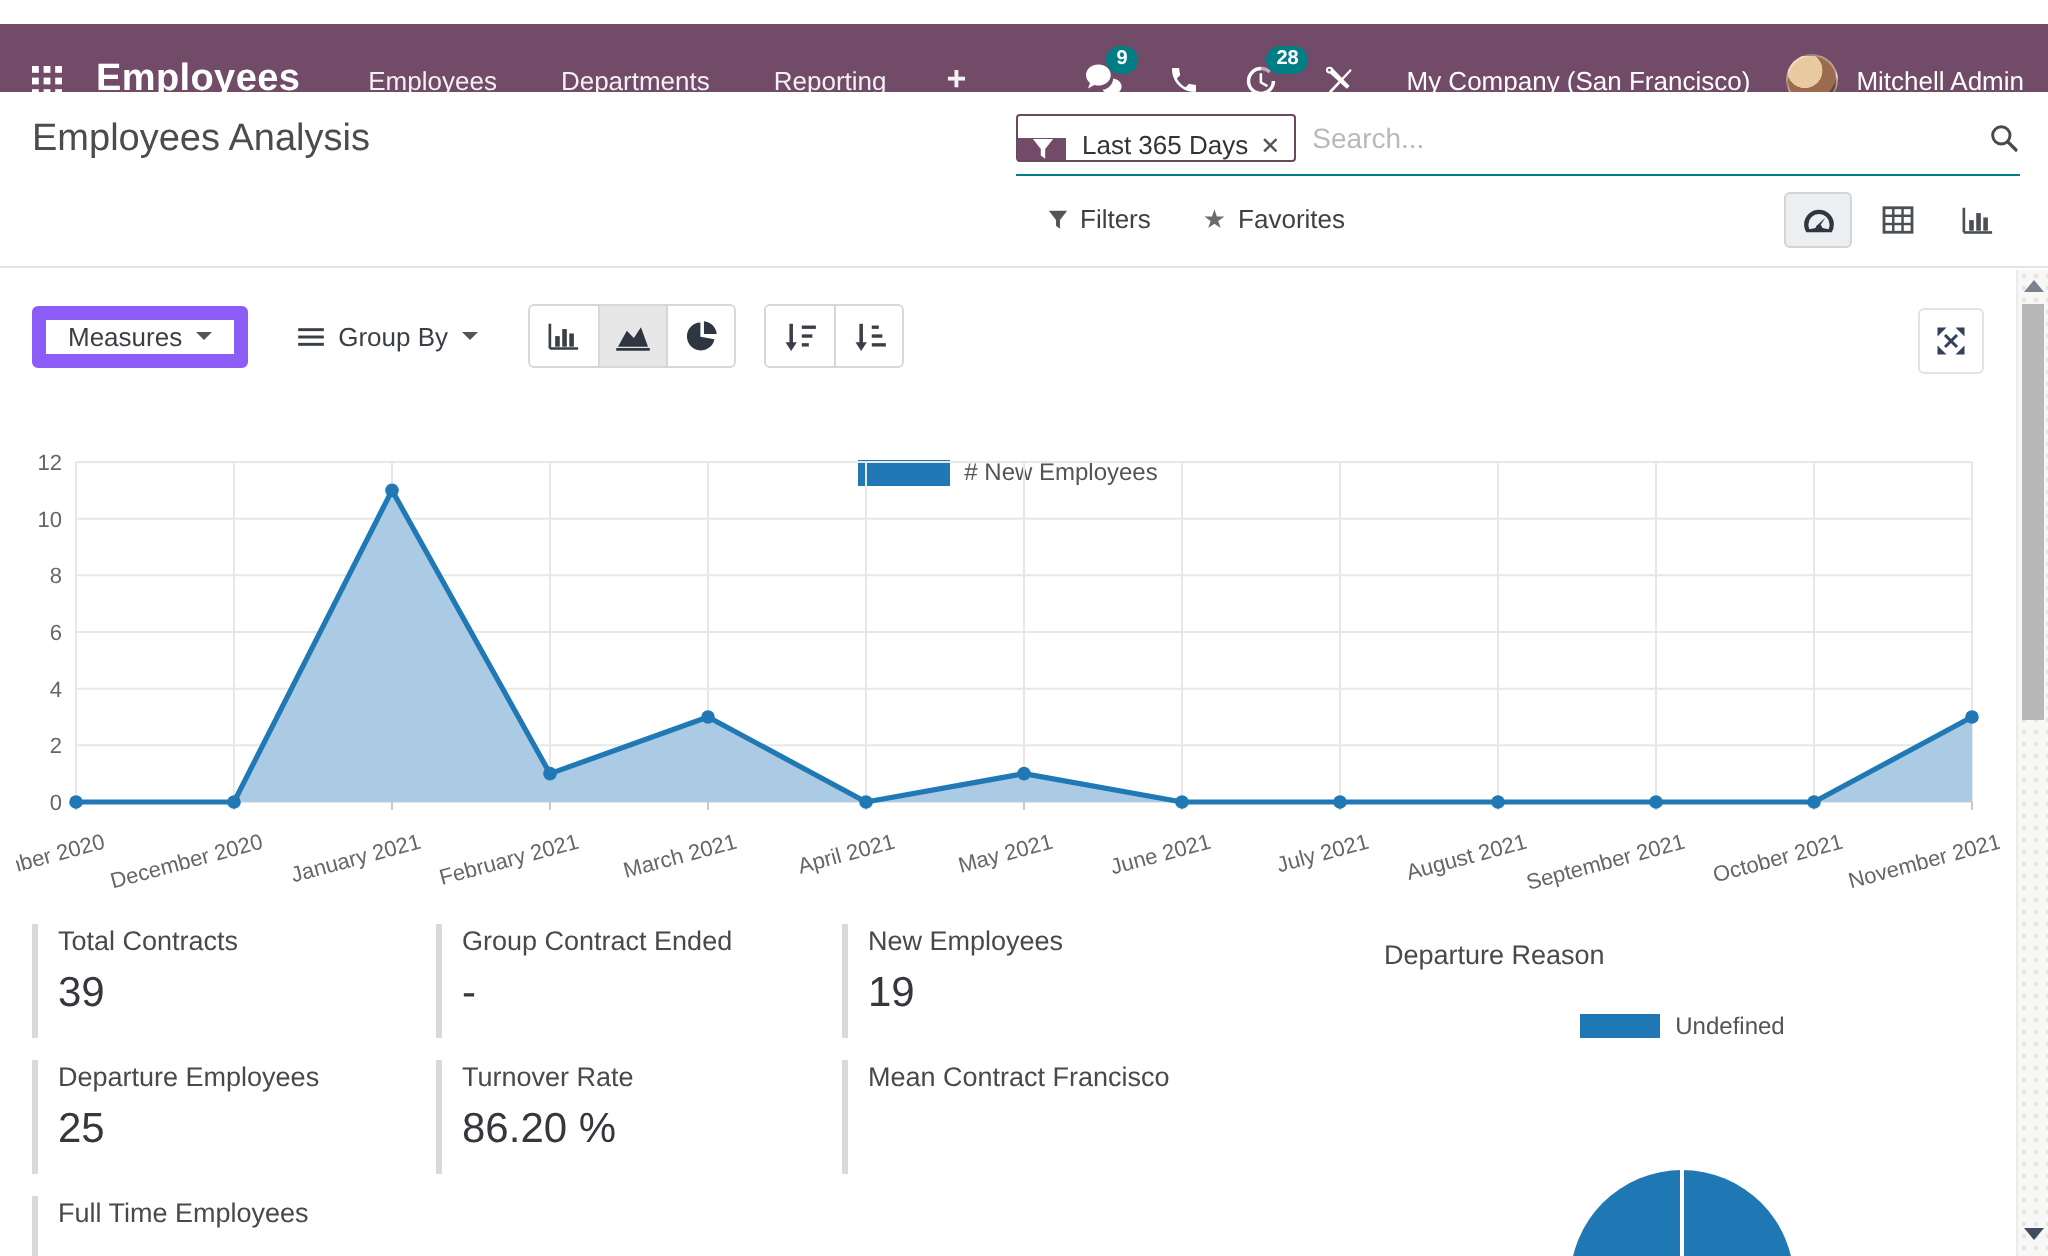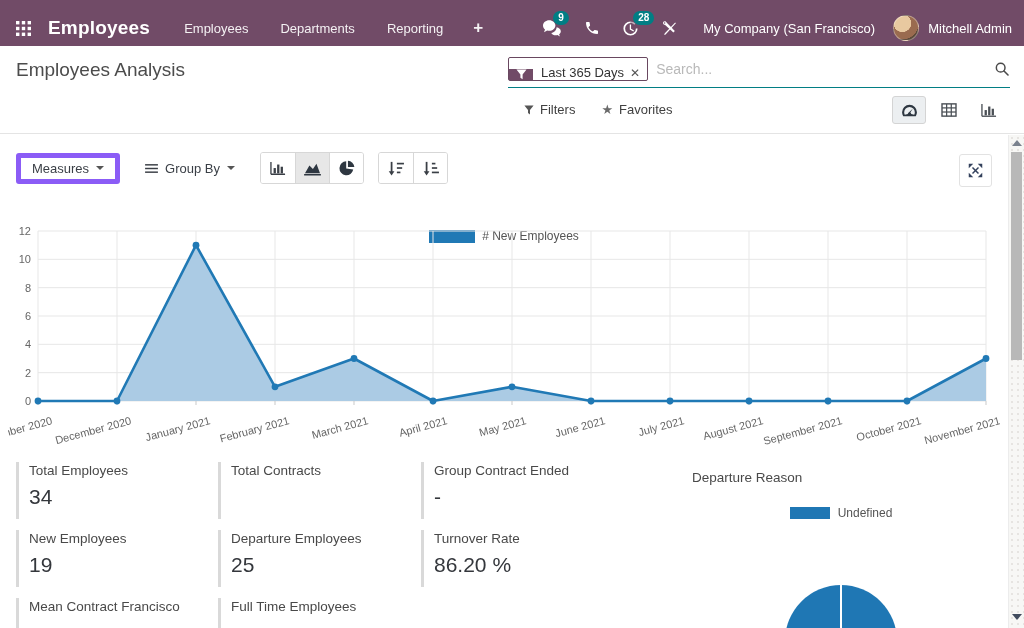--- a/index.html
+++ b/index.html
@@ -1,21 +1,21 @@
 <!DOCTYPE html>
 <html><head>
 <meta charset="utf-8">
 <style>
   * { margin:0; padding:0; box-sizing:border-box; }
   html,body { width:1024px; height:628px; overflow:hidden; background:#fff;
     font-family:"Liberation Sans", sans-serif; }
   .page { position:relative; width:1024px; height:628px; background:#fff; }
 
   
-  .navbar { position:absolute; top:0; left:0; right:0; height:56px;
+  .navbar { position:absolute; top:12px; left:0; right:0; height:56px;
     background:#714B67; display:flex; align-items:center; color:#fff; }
   .nav-left { display:flex; align-items:center; }
   .apps-btn { width:46px; height:46px; display:flex; align-items:center; justify-content:center; cursor:pointer; }
   .brand { font-size:19px; font-weight:bold; padding:0 18px 0 2px; letter-spacing:.2px; }
   .nav-item { font-size:13px; color:rgba(255,255,255,.92); padding:0 16px; height:46px;
     display:flex; align-items:center; cursor:pointer; }
   .nav-plus { font-size:17px; font-weight:bold; padding:0 14px; }
   .nav-right { margin-left:auto; display:flex; align-items:center; height:46px; padding-right:12px; }
   .systray-icon { position:relative; padding:0 11px; height:46px; display:flex; align-items:center; cursor:pointer; }
   .badge { position:absolute; top:6px; left:22px; background:#017E84; color:#fff; font-size:10px;
@@ -44,21 +44,21 @@
   .view-switcher { position:absolute; right:18px; top:50px; display:flex; align-items:center; gap:6px; }
   .vs-btn { width:34px; height:28px; display:flex; align-items:center; justify-content:center;
     cursor:pointer; border-radius:3px; }
   .vs-btn.active { border:1px solid #d4d4d4; background:#eceff1; }
 
   
   .content { position:absolute; top:135px; left:0; right:16px; bottom:0; overflow:hidden; background:#fff; }
   .toolbar { position:absolute; left:16px; top:17px; display:flex; align-items:center; gap:14px; }
   .btn { height:31px; display:flex; align-items:center; gap:7px; font-size:13px; color:#3a3f46;
     background:#fff; cursor:pointer; padding:0 11px; border-radius:3px; }
-  .btn.bordered { border:5px solid #8b5cf6; }
+  .btn.bordered { border:7px solid #8b5cf6; }
   .caret { display:inline-block; width:0; height:0; border-left:4px solid transparent;
     border-right:4px solid transparent; border-top:4px solid #555; }
   .btn-group { display:flex; border:1px solid #d7d7d7; border-radius:3px; overflow:hidden; }
   .bg-btn { width:34px; height:30px; display:flex; align-items:center; justify-content:center;
     cursor:pointer; background:#fff; }
   .bg-btn + .bg-btn { border-left:1px solid #d7d7d7; }
   .bg-btn.active { background:#e7e7e7; }
   .expand-btn { position:absolute; right:16px; top:19px; width:33px; height:33px;
     border:1px solid #e2e2e2; border-radius:3px; display:flex; align-items:center; justify-content:center;
     background:#fff; cursor:pointer; }
@@ -367,25 +367,22 @@
         <circle cx="583" cy="178" r="3.4" fill="#2079b5"></circle>
         <circle cx="662" cy="178" r="3.4" fill="#2079b5"></circle>
         <circle cx="741" cy="178" r="3.4" fill="#2079b5"></circle>
         <circle cx="820" cy="178" r="3.4" fill="#2079b5"></circle>
         <circle cx="899" cy="178" r="3.4" fill="#2079b5"></circle>
         <circle cx="978" cy="135.5" r="3.4" fill="#2079b5"></circle>
       </svg>
 
     <div class="kpi-grid" id="kpi-grid">
         <div class="kpi-card">
-          <div class="kpi-label">Total Employees</div>
-          <div class="kpi-value">34</div>
-        </div>
-        <div class="kpi-card">
           <div class="kpi-label">Total Contracts</div>
+          <div class="kpi-value">39</div>
         </div>
         <div class="kpi-card">
           <div class="kpi-label">Group Contract Ended</div>
           <div class="kpi-value">-</div>
         </div>
         <div class="kpi-card">
           <div class="kpi-label">New Employees</div>
           <div class="kpi-value">19</div>
         </div>
         <div class="kpi-card">

